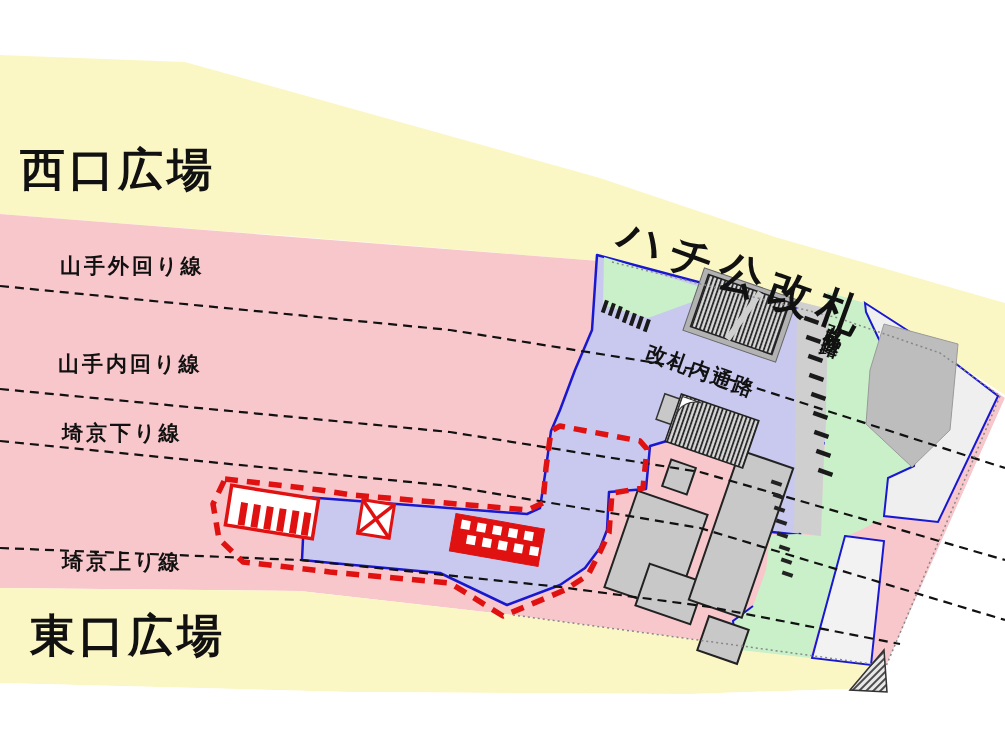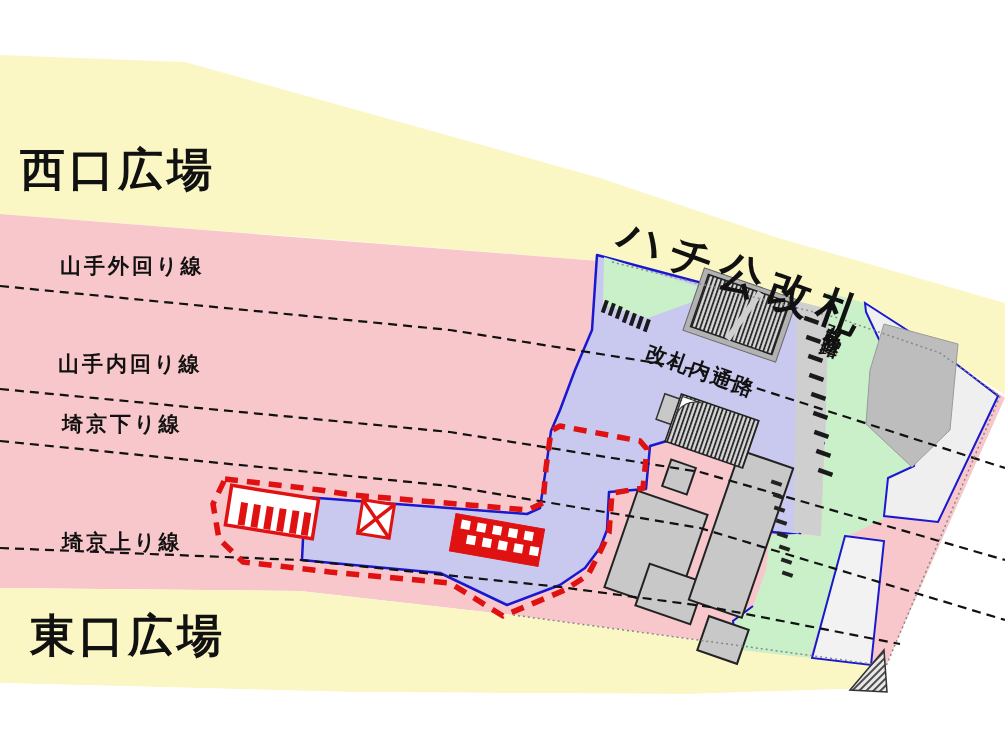--- a/index.html
+++ b/index.html
@@ -162,18 +162,18 @@
 
   <path d="M850,690 L884,650 887,692 Z" fill="url(#hd)" stroke="#333" stroke-width="1.5"></path>
 </svg>
 
   <div class="lbl lbl-big" style="left:20px;top:148px;">西口広場</div>
   <div class="lbl lbl-big" style="left:30px;top:614px;">東口広場</div>
   <div class="lbl lbl-big lbl-rot" style="left:628px;top:212px;letter-spacing:8px;font-size:44px;">ハチ公改札</div>
 
   <div class="lbl lbl-track" style="left:60px;top:256px;">山手外回り線</div>
   <div class="lbl lbl-track" style="left:58px;top:354px;text-align:center;">山手内回り線</div>
-  <div class="lbl lbl-track" style="left:62px;top:414px;">埼京下り線</div>
-  <div class="lbl lbl-track" style="left:62px;top:532px;">埼京上り線</div>
+  <div class="lbl lbl-track" style="left:62px;top:423px;">埼京下り線</div>
+  <div class="lbl lbl-track" style="left:62px;top:552px;">埼京上り線</div>
 
   <div class="lbl lbl-rot" style="left:650px;top:342px;font-size:21px;letter-spacing:2px;">改札内通路</div>
   <div class="lbl lbl-vert" style="left:834px;top:310px;">改札外通路</div>
 </div>
 
 </body></html>

